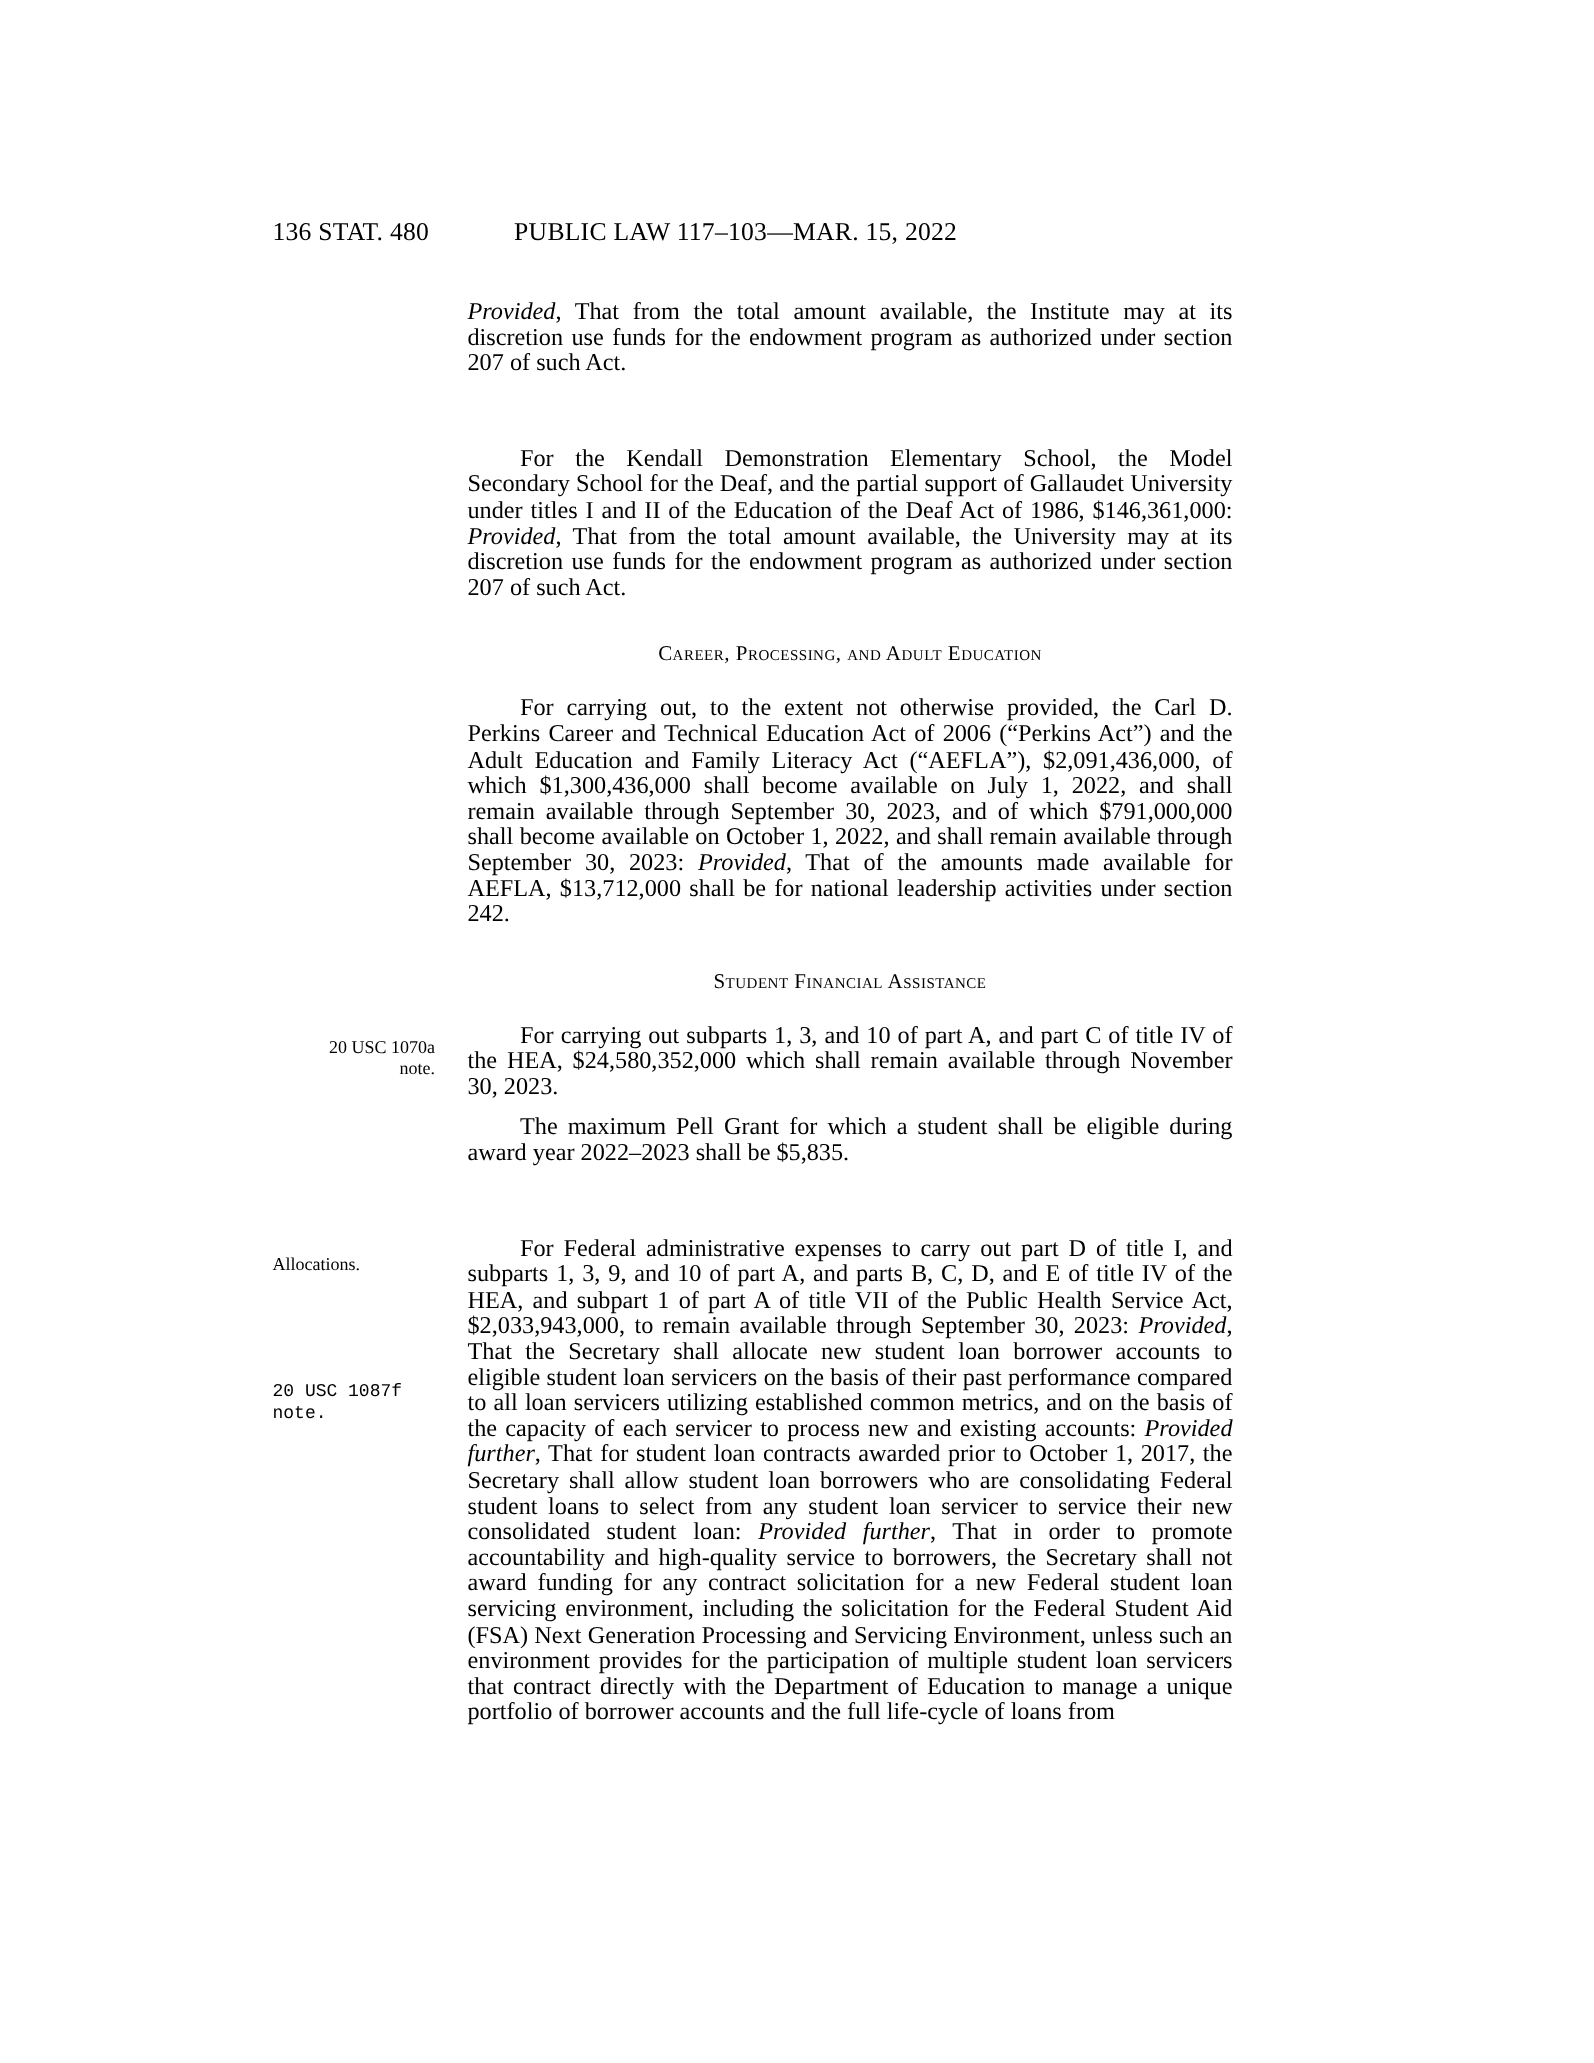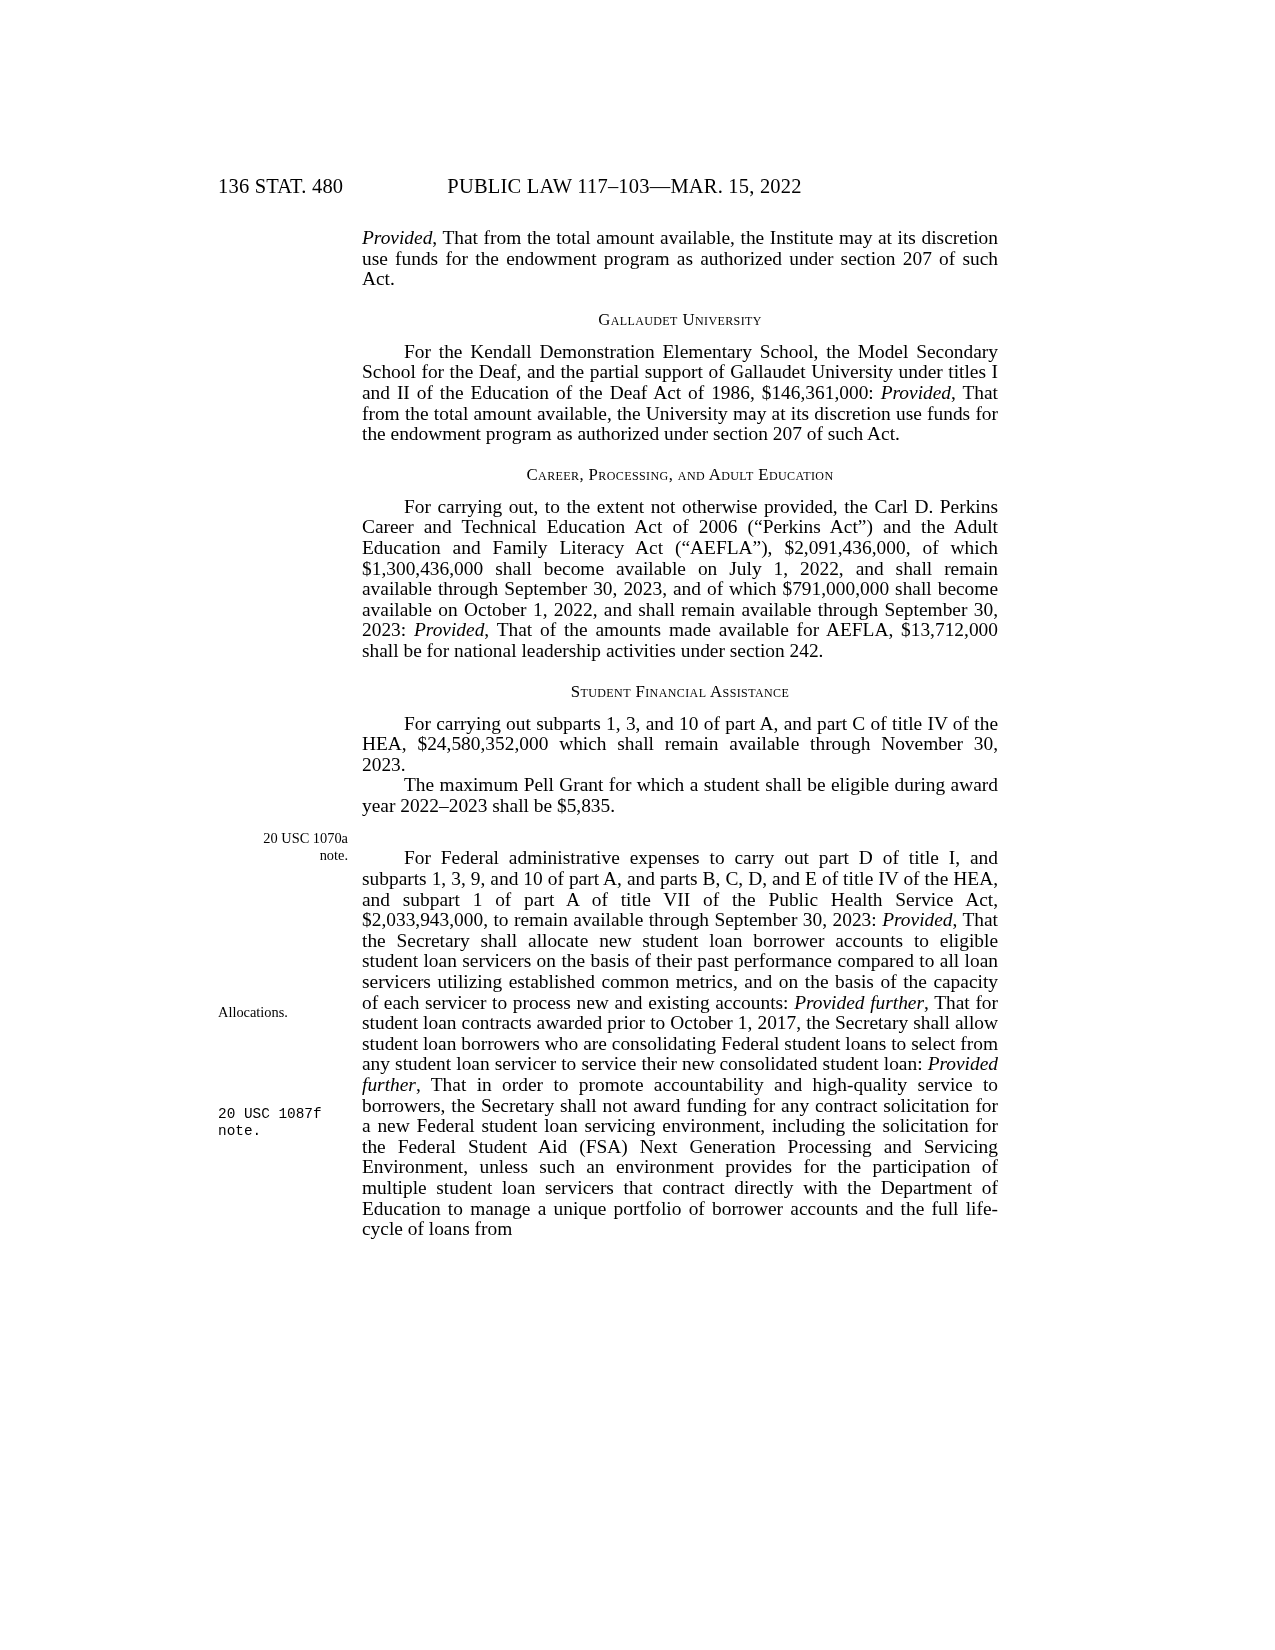--- a/index.html
+++ b/index.html
@@ -28,30 +28,30 @@
     font-size: 20.5px;
     letter-spacing: 0.2px;
     white-space: nowrap;
   }
   .header .stat {
     display: inline-block;
     text-align: center;
   }
   .header .lawline {
     display: inline-block;
-    margin-left: 104px;
+    margin-left: 68px;
   }
   .content {
     position: absolute;
     top: 228px;
     left: 362px;
     width: 636px;
   }
   p.body {
-    margin: 0;
+    margin: 12px;
     font-size: 19.4px;
     line-height: 20.6px;
     text-align: justify;
     text-indent: 42px;
     hyphens: none;
   }
   p.body.noindent {
     text-indent: 0;
   }
   .center-head {
@@ -94,21 +94,20 @@
   <div class="marginal" style="top: 1106px; font-family: Liberation Mono, monospace;">
     <div>20 USC 1087f</div>
     <div>note.</div>
   </div>
 
   <div class="content">
 
     <p class="body noindent"><i>Provided</i><span>, That from the total amount available, the Institute may at its discretion use funds for the endowment program as authorized under section 207 of such Act.</span></p>
 
     <div class="sp-before-head"></div>
-    <p class="center-head">Gallaudet University</p>
     <div class="sp-after-head"></div>
 
     <p class="body"><span>For the Kendall Demonstration Elementary School, the Model Secondary School for the Deaf, and the partial support of Gallaudet University under titles I and II of the Education of the Deaf Act of 1986, $146,361,000: </span><i>Provided</i><span>, That from the total amount available, the University may at its discretion use funds for the endowment program as authorized under section 207 of such Act.</span></p>
 
     <div class="sp-before-head"></div>
     <p class="center-head">Career, Processing, and Adult Education</p>
     <div class="sp-after-head"></div>
 
     <p class="body"><span>For carrying out, to the extent not otherwise provided, the Carl D. Perkins Career and Technical Education Act of 2006 (“Perkins Act”) and the Adult Education and Family Literacy Act (“AEFLA”), $2,091,436,000, of which $1,300,436,000 shall become available on July 1, 2022, and shall remain available through September 30, 2023, and of which $791,000,000 shall become available on October 1, 2022, and shall remain available through September 30, 2023: </span><i>Provided</i><span>, That of the amounts made available for AEFLA, $13,712,000 shall be for national leadership activities under section 242.</span></p>
 

